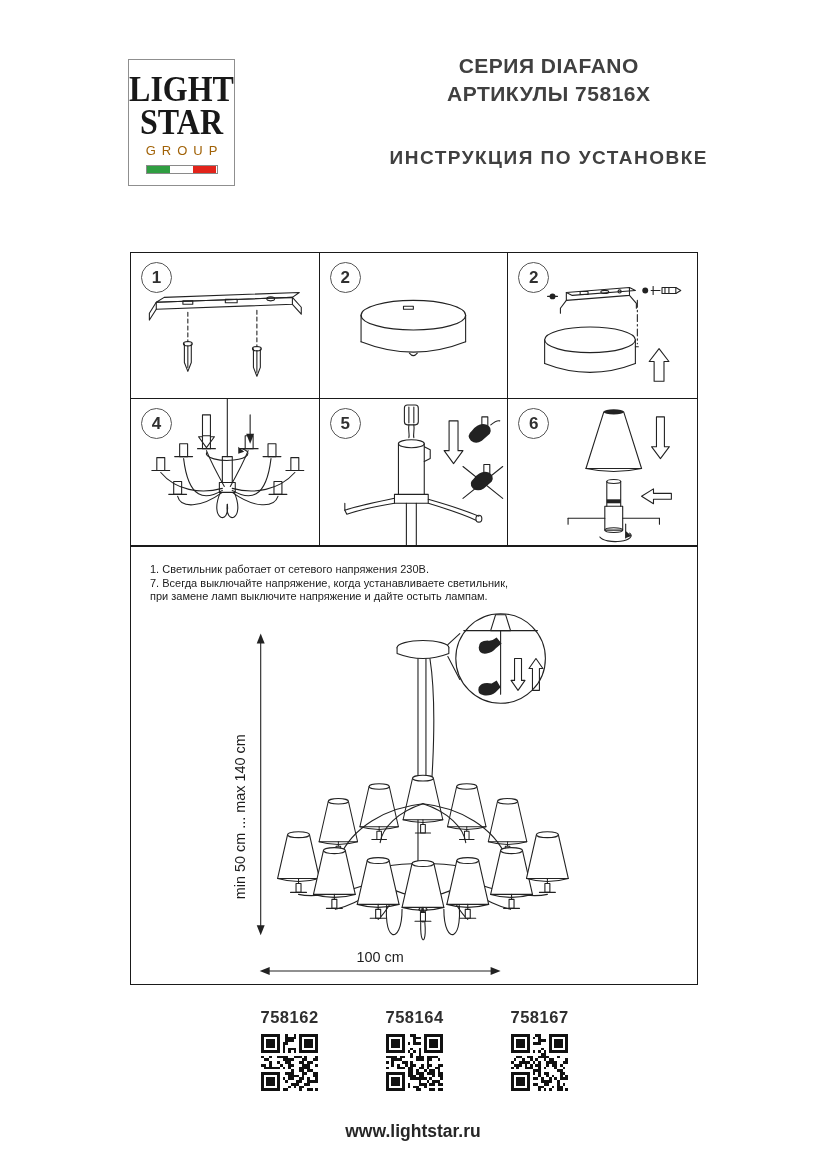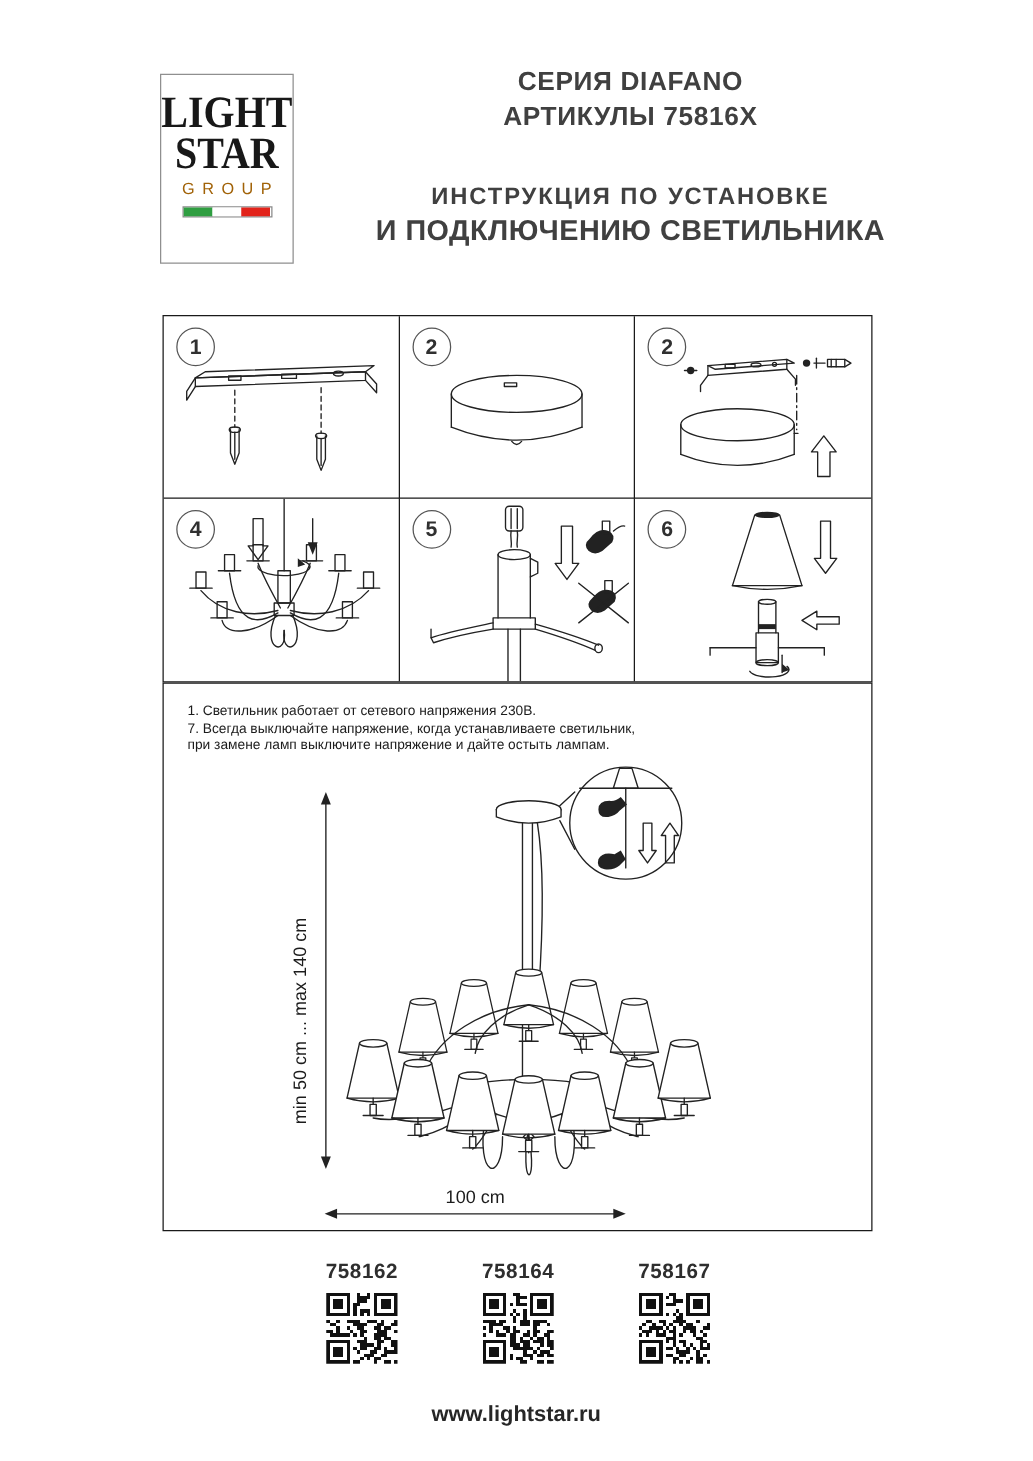--- a/index.html
+++ b/index.html
@@ -1,20 +1,20 @@
 <!DOCTYPE html>
 <html><head>
 <meta charset="utf-8">
 <style>
   html,body{margin:0;padding:0;background:#fff;}
   .page{position:relative;width:826px;height:1169px;background:#ffffff;overflow:hidden;
         font-family:"Liberation Sans",sans-serif;color:#1d1d1d;}
 
   
-  .logo-box{position:absolute;left:128px;top:59px;width:107px;height:152px;
+  .logo-box{position:absolute;left:128px;top:59px;width:107px;height:127px;
             border:1px solid #8f8f8f;background:#fff;box-sizing:border-box;text-align:center;}
   .logo-word{font-family:"Liberation Serif",serif;font-weight:bold;color:#181818;
              font-size:32px;line-height:33px;transform:scaleY(1.12);letter-spacing:0px;}
   .logo-word.first{margin-top:13px;}
   .logo-group{font-size:13px;letter-spacing:6px;color:#a16207;margin-top:4px;padding-left:6px;}
   .flag{width:70px;height:7px;margin:7px auto 0;border:1px solid #8a8a8a;display:flex;box-sizing:content-box;}
   .flag span{flex:1;height:100%;}
 
   
   .header-text{position:absolute;top:52px;right:118px;text-align:center;color:#404040;}
@@ -70,21 +70,20 @@
       <span style="background: rgb(47, 158, 65);"></span>
       <span style="background: rgb(255, 255, 255);"></span>
       <span style="background: rgb(226, 35, 26);"></span>
     </div>
   </div>
 
   <div class="header-text">
     <div class="hdr-small">СЕРИЯ DIAFANO</div>
     <div class="hdr-small">АРТИКУЛЫ 75816X</div>
     <div class="hdr-big">ИНСТРУКЦИЯ ПО УСТАНОВКЕ</div>
-    <div class="hdr-big2">И ПОДКЛЮЧЕНИЮ СВЕТИЛЬНИКА</div>
   </div>
 
   <div class="steps-grid">
 
     <div class="cell">
       <div class="step-num">1</div>
       <svg viewBox="0 0 189 147">
         <path class="s" d="M25,50 L33,45 L170,40 L163,45 Z"></path>
         <path class="s" d="M25,50 L163,45 L163,52 L25,57 Z"></path>
         <path class="s" d="M25,50 L18,61 L18,68 M25,57 L18,68"></path>

